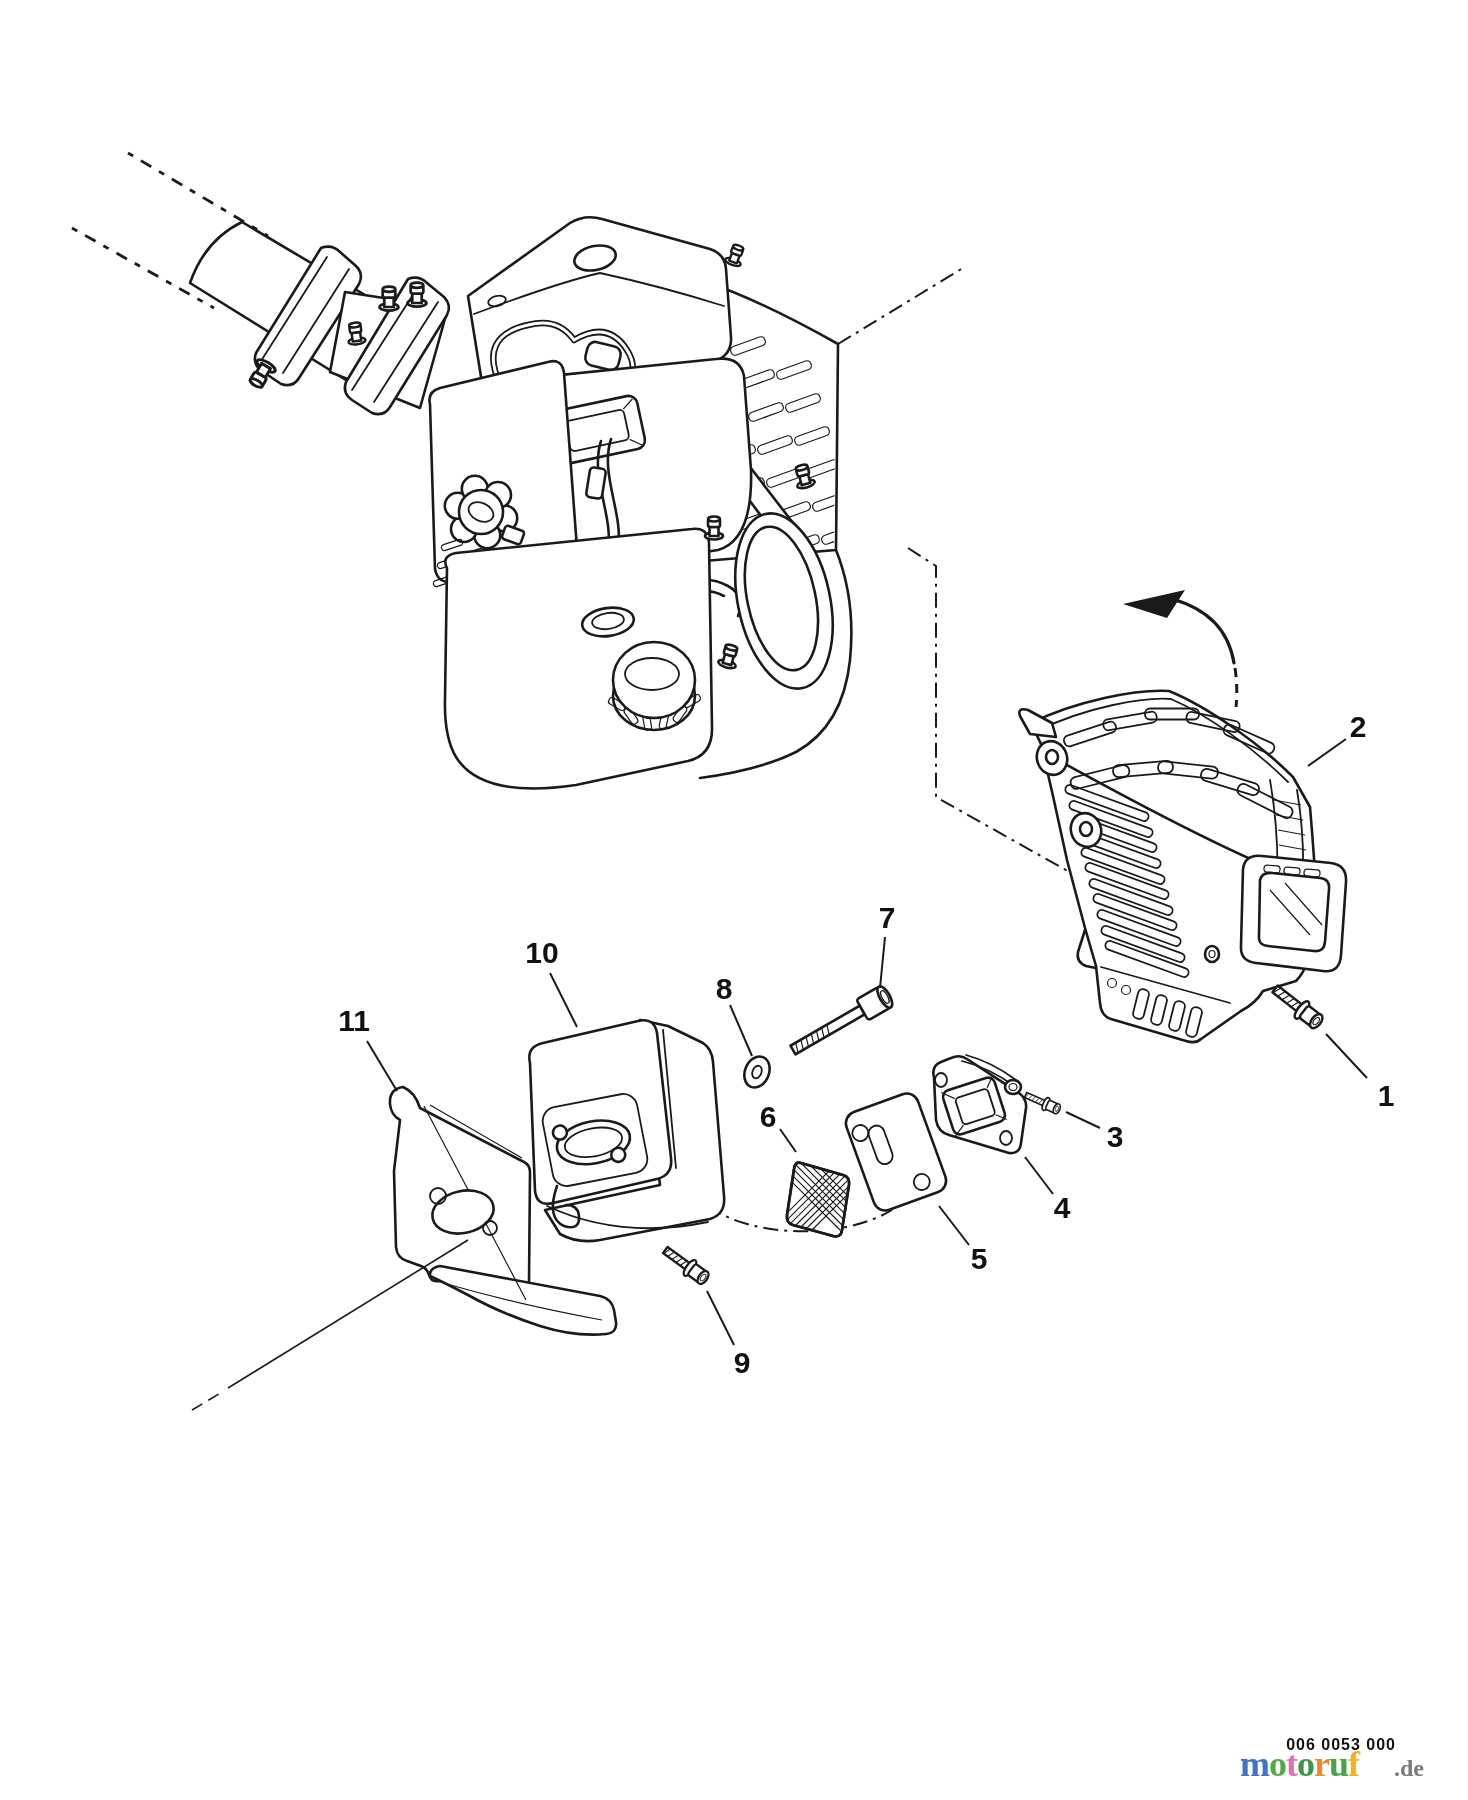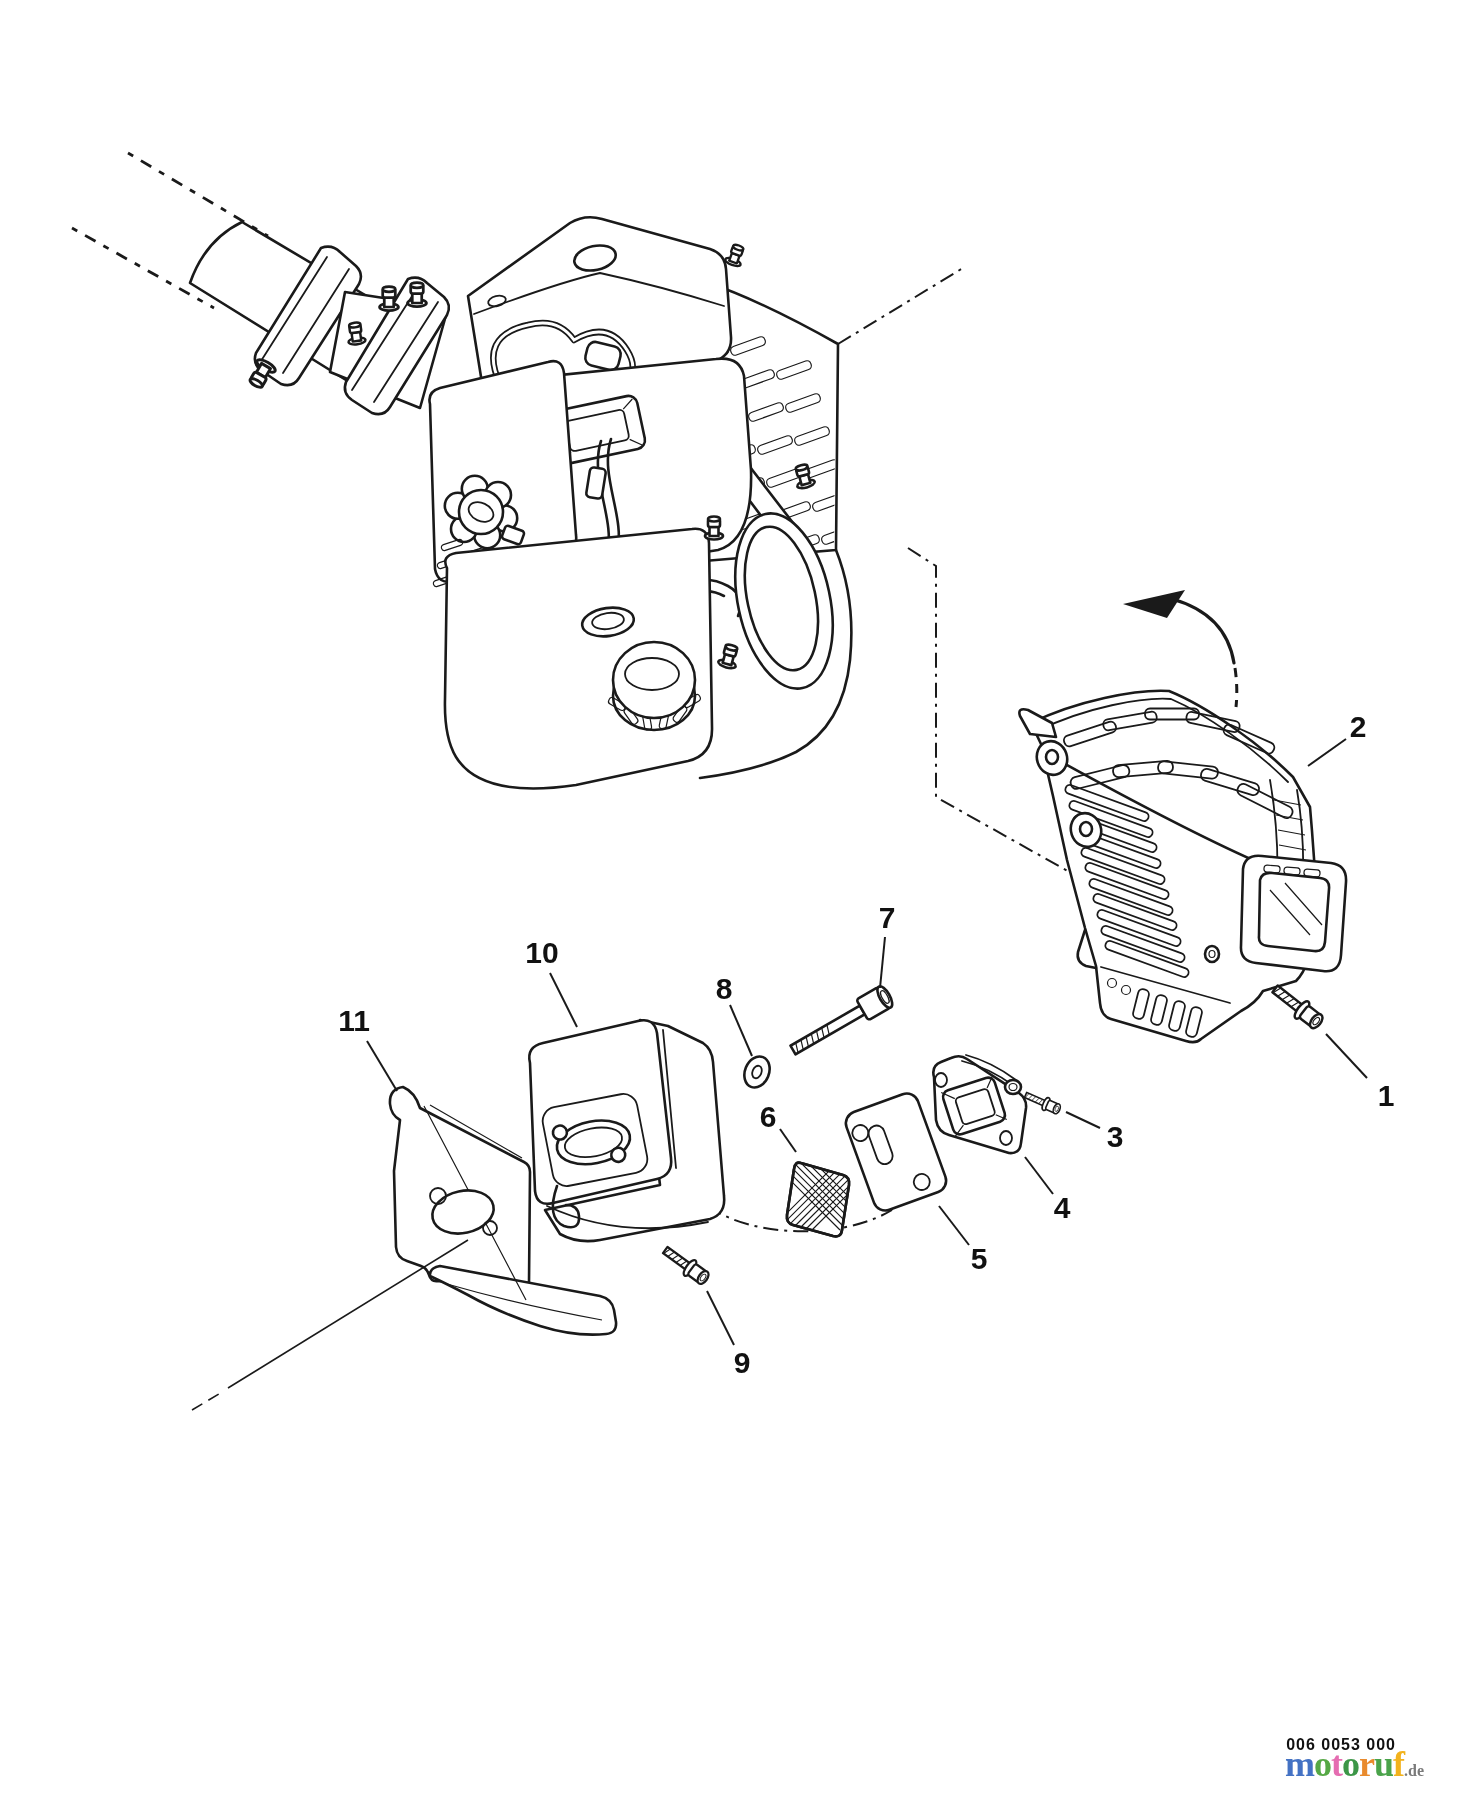--- a/index.html
+++ b/index.html
@@ -11,21 +11,21 @@
   .thin2{stroke-width:1.8;}
   .thn {fill:none;stroke:#1a1a1a;stroke-width:1.2;}
   .ldr {fill:none;stroke:#1a1a1a;stroke-width:2;}
   .dd  {fill:none;stroke:#1a1a1a;stroke-width:2;stroke-dasharray:15 6 3 6;}
   .dash1{fill:none;stroke:#1a1a1a;stroke-width:2.8;stroke-dasharray:6 9 12 9;}
   .dash2{fill:none;stroke:#1a1a1a;stroke-width:3;stroke-dasharray:9 7;}
   .callout{font:bold 30px "Liberation Sans",sans-serif;fill:#111;}
   .footer{position:absolute;right:44px;top:1736px;text-align:right;}
   .pn{font-weight:bold;font-size:16px;letter-spacing:1px;color:#111;padding-right:28px;margin-bottom:-7px;}
   .logo{font-family:"Liberation Serif",serif;font-weight:bold;font-size:36px;line-height:34px;letter-spacing:-1px;}
-  .logo .de{font-size:16px;color:#7a7a7a;letter-spacing:0;}
+  .logo .de{font-size:24px;color:#7a7a7a;letter-spacing:0;margin-left:35px;}
 </style>
 </head>
 <body>
 
 <div class="stage">
 <svg width="1468" height="1800" viewBox="0 0 1468 1800">
 <defs>
   <g id="boltv">
     <ellipse cx="0" cy="0" rx="9" ry="3.5" class="wf"></ellipse>
     <rect x="-4.5" y="-9" width="9" height="9" class="wf"></rect>

